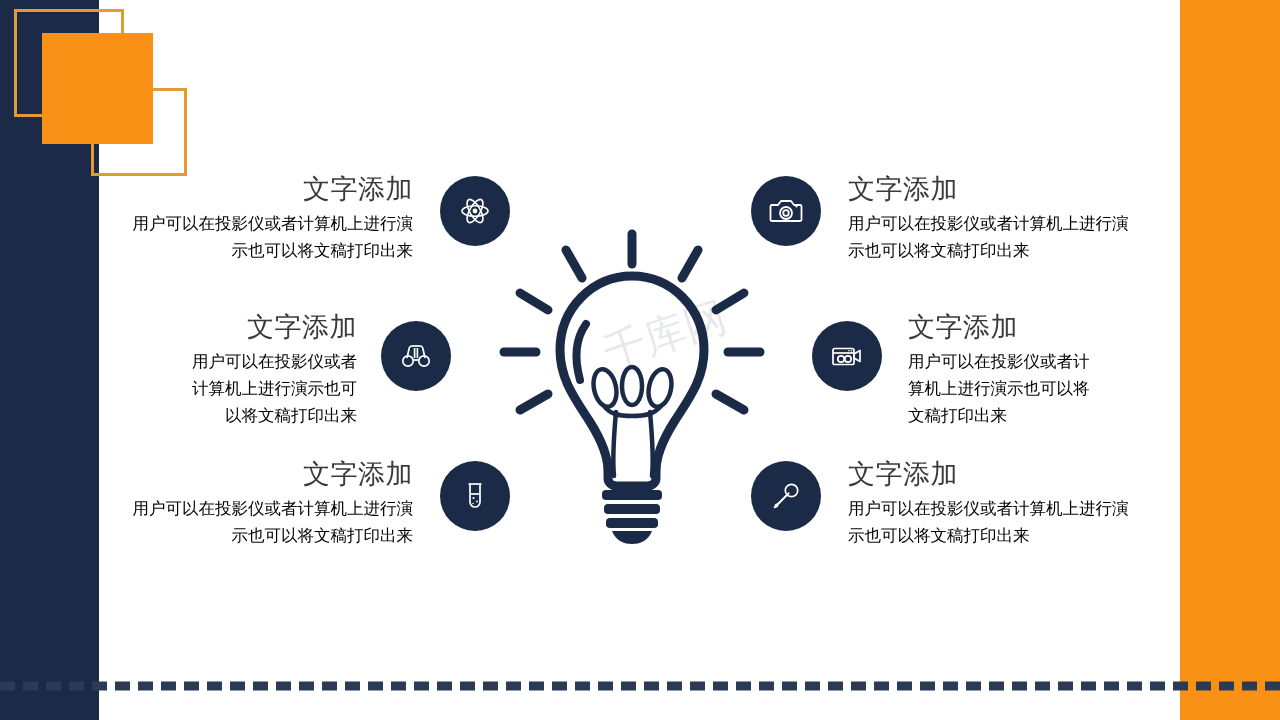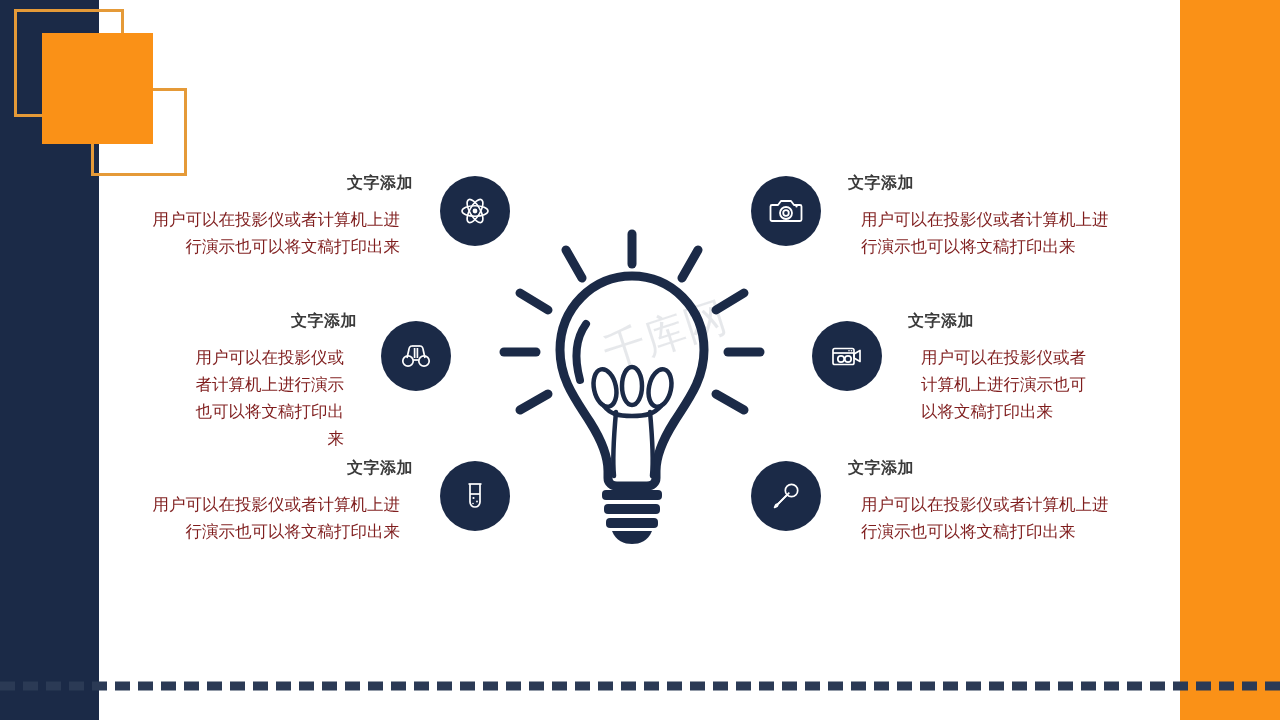--- a/index.html
+++ b/index.html
@@ -110,33 +110,33 @@
   .bub-3 { left: 381px; top: 321px; }
   .bub-4 { left: 812px; top: 321px; }
   .bub-5 { left: 440px; top: 461px; }
   .bub-6 { left: 751px; top: 461px; }
 
   
   .tb {
     position: absolute;
   }
   .tb .tb-title {
-    font-size: 16px;
-    font-weight: bold;
+    font-size: 27px;
+    font-weight: normal;
     color: #3a3a3a;
     line-height: 1.22;
     letter-spacing: 0.5px;
     margin: 0 0 4px 0;
     white-space: nowrap;
   }
   .tb .tb-body {
     font-size: 16.5px;
-    color: #7f1d1d;
+    color: #000000;
     line-height: 1.65;
-    margin: 13px;
+    margin: 0;
   }
 
   .tb-left  { text-align: right; }
   .tb-right { text-align: left; }
 
   
   .tb-1 { left: 128px; top: 173px; width: 285px; }
   
   .tb-2 { left: 848px; top: 173px; width: 285px; }
   

